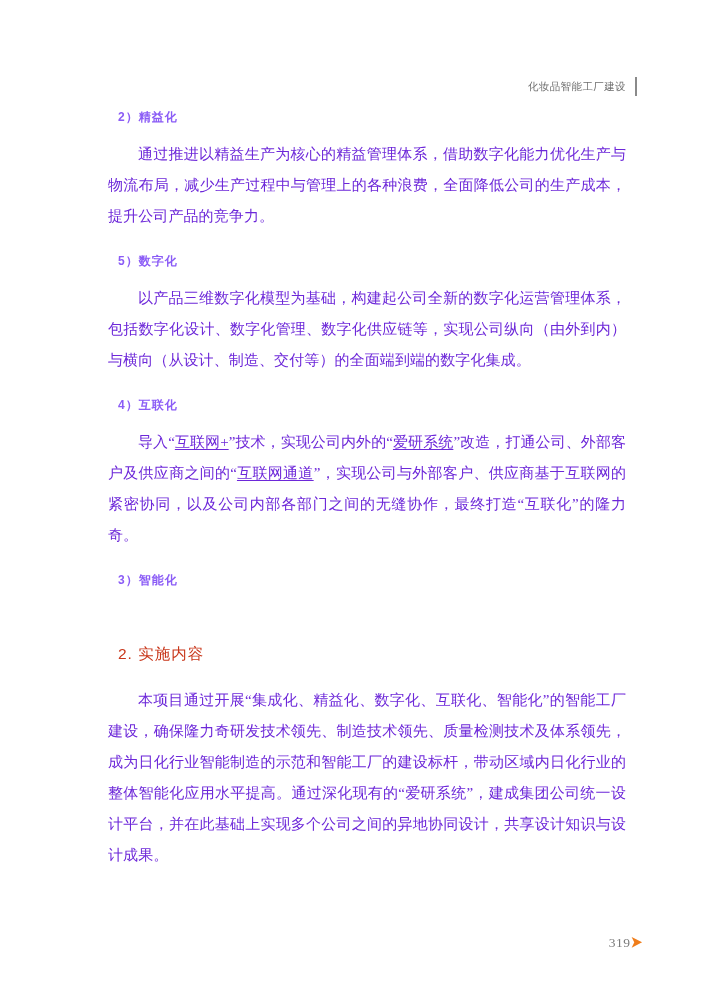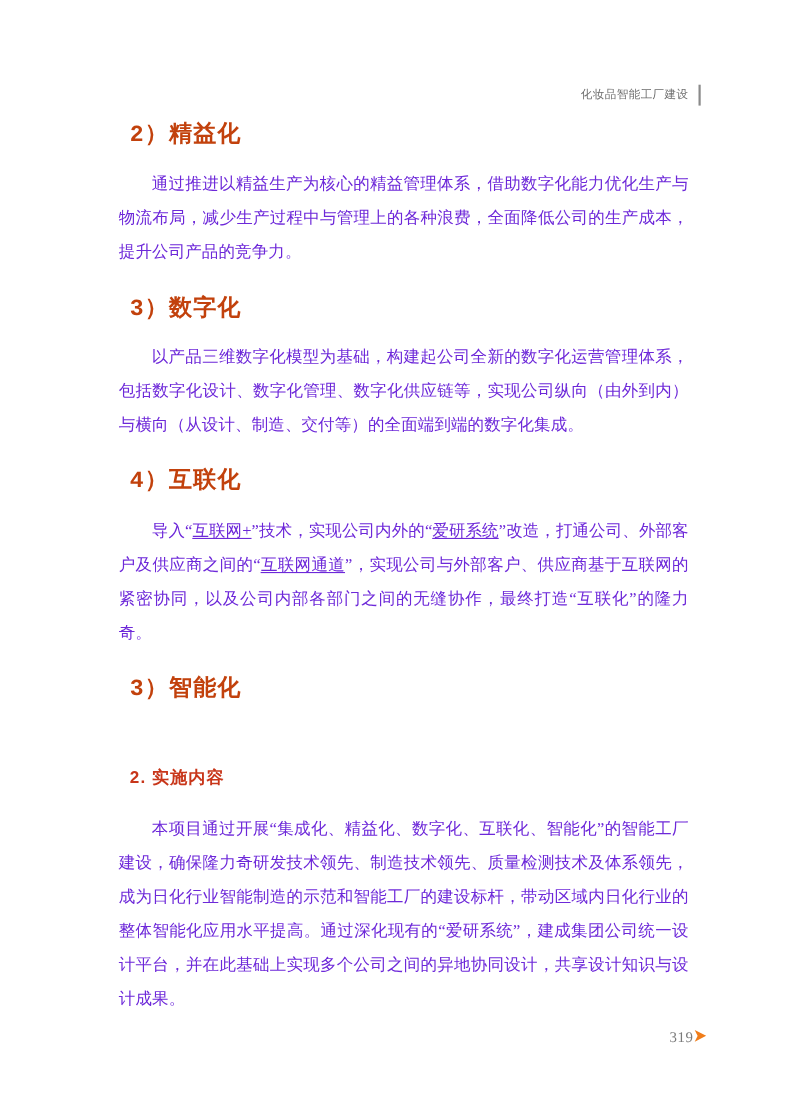--- a/index.html
+++ b/index.html
@@ -48,33 +48,33 @@
 
   
   .content {
     position: absolute;
     left: 108px;
     top: 108px;
     width: 518px;
   }
 
   h3.sub-heading {
-    font-size: 21px;
+    font-size: 12px;
     font-weight: bold;
-    font-family: Liberation Mono, monospace;
-    color: #c2410c;
+    font-family: Liberation Sans, sans-serif;
+    color: #8b5cf6;
     margin: 0;
     padding: 0 0 0 10px;
     line-height: 1.5;
     letter-spacing: 1px;
   }
 
   h3.section-heading {
     font-size: 15.5px;
-    font-weight: bold;
+    font-weight: normal;
     font-family: "Liberation Sans", "DejaVu Sans", sans-serif;
     color: #c8361a;
     margin: 0;
     padding: 0 0 0 10px;
     line-height: 1.5;
     letter-spacing: 1px;
   }
 
   p.body {
     font-size: 15px;
@@ -135,21 +135,21 @@
   </div>
 
   <div class="content">
 
     <h3 class="sub-heading">2）精益化</h3>
     <div class="spacer-sm"></div>
     <p class="body">通过推进以精益生产为核心的精益管理体系，借助数字化能力优化生产与物流布局，减少生产过程中与管理上的各种浪费，全面降低公司的生产成本，提升公司产品的竞争力。</p>
 
     <div class="spacer-md"></div>
 
-    <h3 class="sub-heading">3）数字化</h3>
+    <h3 class="sub-heading">5）数字化</h3>
     <div class="spacer-sm"></div>
     <p class="body">以产品三维数字化模型为基础，构建起公司全新的数字化运营管理体系，包括数字化设计、数字化管理、数字化供应链等，实现公司纵向（由外到内）与横向（从设计、制造、交付等）的全面端到端的数字化集成。</p>
 
     <div class="spacer-md"></div>
 
     <h3 class="sub-heading">4）互联化</h3>
     <div class="spacer-sm"></div>
     <p class="body tight"><span>导入“</span><span class="u">互联网+</span><span>”技术，实现公司内外的“</span><span class="u">爱研系统</span><span>”改造，打通公司、外部客户及供应商之间的“</span><span class="u">互联网通道</span><span>”，实现公司与外部客户、供应商基于互联网的紧密协同，以及公司内部各部门之间的无缝协作，最终打造“互联化”的隆力奇。</span></p>
 
     <div class="spacer-md"></div>

